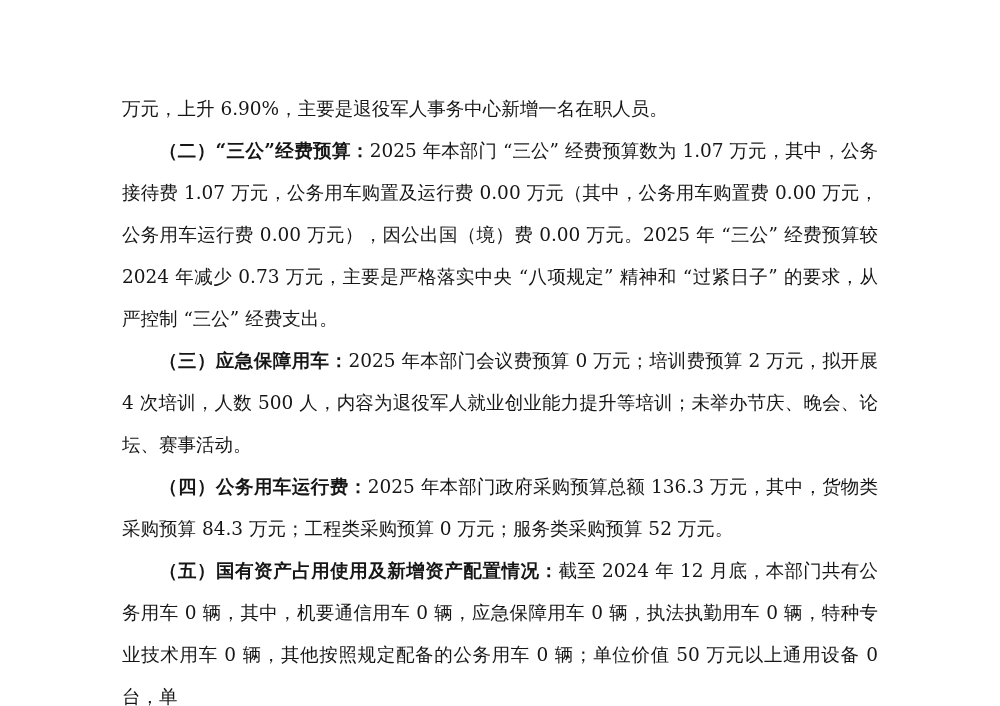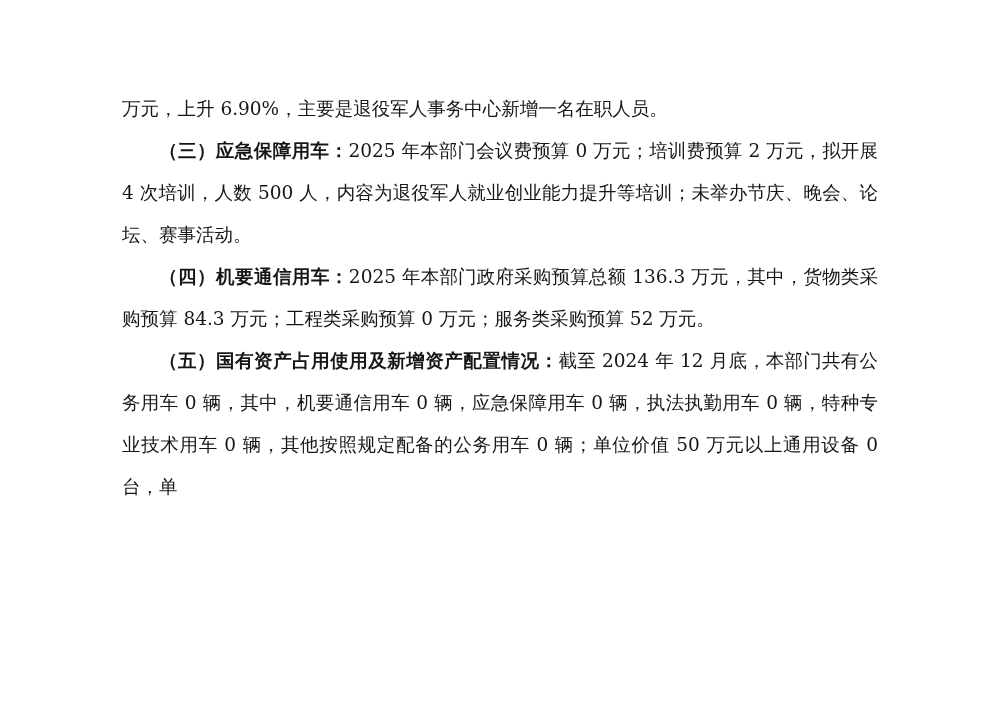--- a/index.html
+++ b/index.html
@@ -45,27 +45,30 @@
 </head>
 <body>
 
 <div class="page">
   <div class="doc-body">
 
     <p class="para">
       <span>万元，上升 6.90%，主要是退役军人事务中心新增一名在职人员。</span>
     </p>
 
+    <p class="para indent">
+      <span class="lead">（二）“三公”经费预算：</span><span>2025 年本部门 “三公” 经费预算数为 1.07 万元，其中，公务接待费 1.07 万元，公务用车购置及运行费 0.00 万元（其中，公务用车购置费 0.00 万元，公务用车运行费 0.00 万元），因公出国（境）费 0.00 万元。2025 年 “三公” 经费预算较 2024 年减少 0.73 万元，主要是严格落实中央 “八项规定” 精神和 “过紧日子” 的要求，从严控制 “三公” 经费支出。</span>
+    </p>
 
     <p class="para indent">
       <span class="lead">（三）应急保障用车：</span><span>2025 年本部门会议费预算 0 万元；培训费预算 2 万元，拟开展 4 次培训，人数 500 人，内容为退役军人就业创业能力提升等培训；未举办节庆、晚会、论坛、赛事活动。</span>
     </p>
 
     <p class="para indent">
-      <span class="lead">（四）机要通信用车：</span><span>2025 年本部门政府采购预算总额 136.3 万元，其中，货物类采购预算 84.3 万元；工程类采购预算 0 万元；服务类采购预算 52 万元。</span>
+      <span class="lead">（四）公务用车运行费：</span><span>2025 年本部门政府采购预算总额 136.3 万元，其中，货物类采购预算 84.3 万元；工程类采购预算 0 万元；服务类采购预算 52 万元。</span>
     </p>
 
     <p class="para indent">
       <span class="lead">（五）国有资产占用使用及新增资产配置情况：</span><span>截至 2024 年 12 月底，本部门共有公务用车 0 辆，其中，机要通信用车 0 辆，应急保障用车 0 辆，执法执勤用车 0 辆，特种专业技术用车 0 辆，其他按照规定配备的公务用车 0 辆；单位价值 50 万元以上通用设备 0 台，单</span>
     </p>
 
   </div>
 </div>
 
 </body></html>

